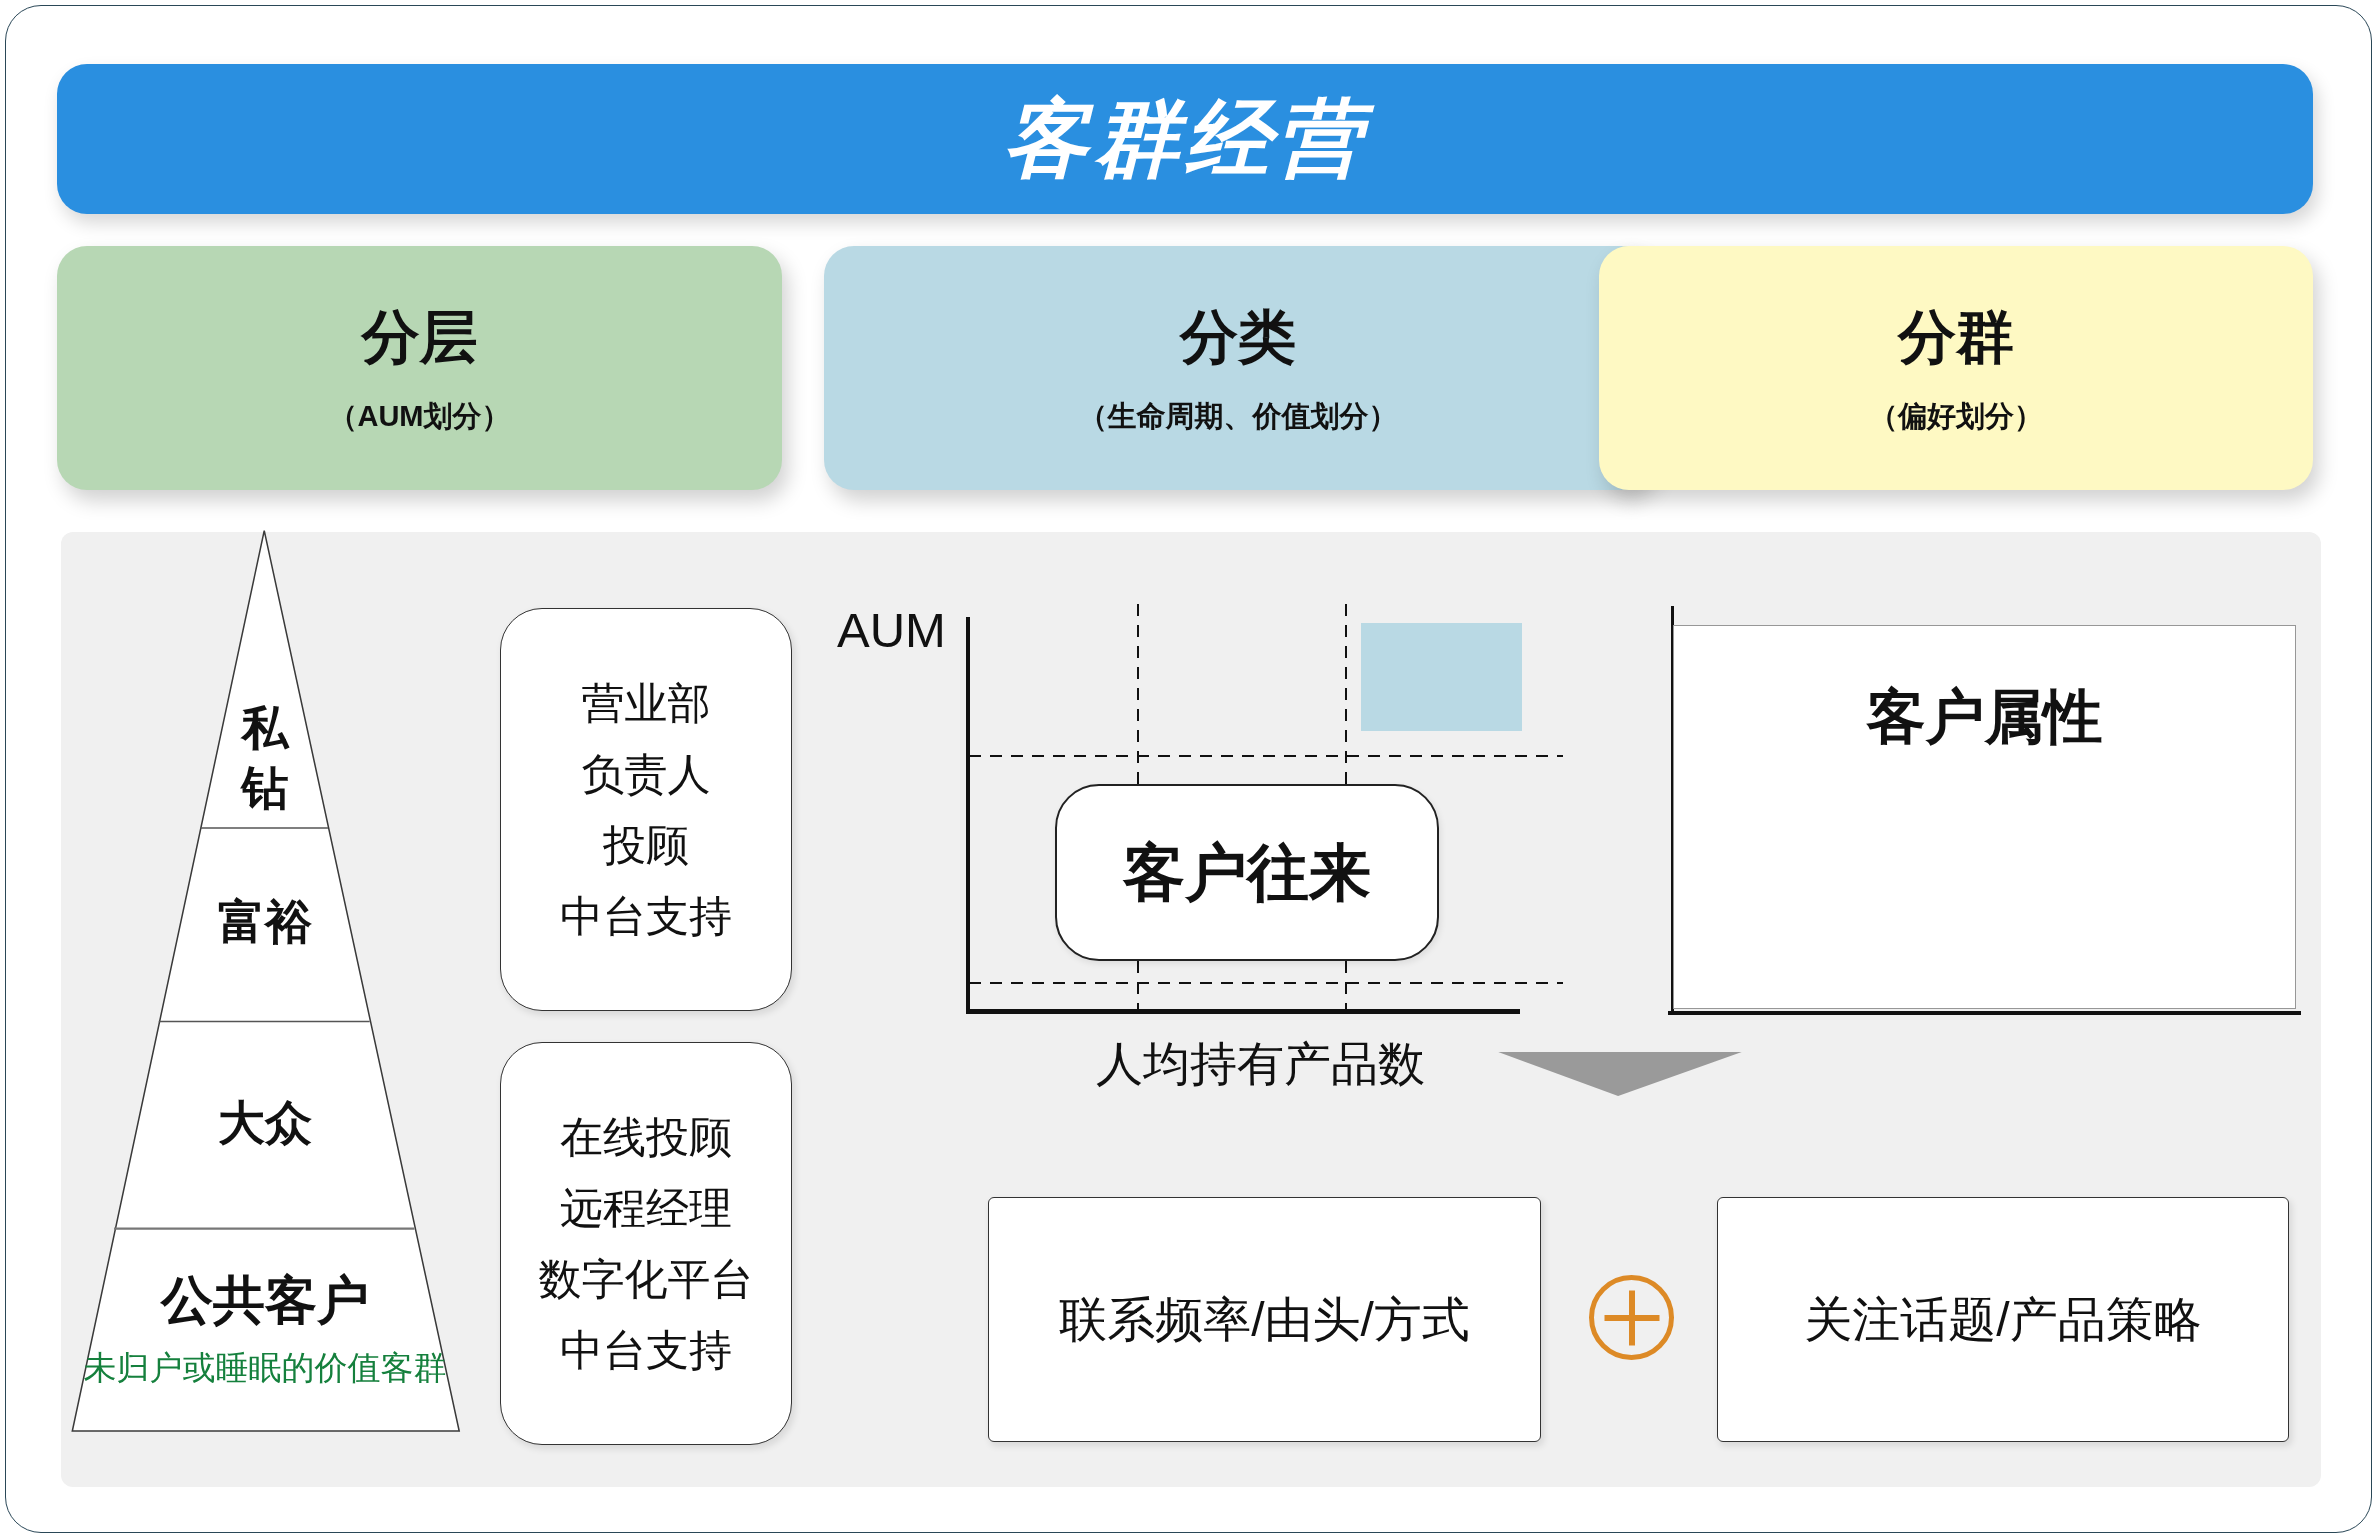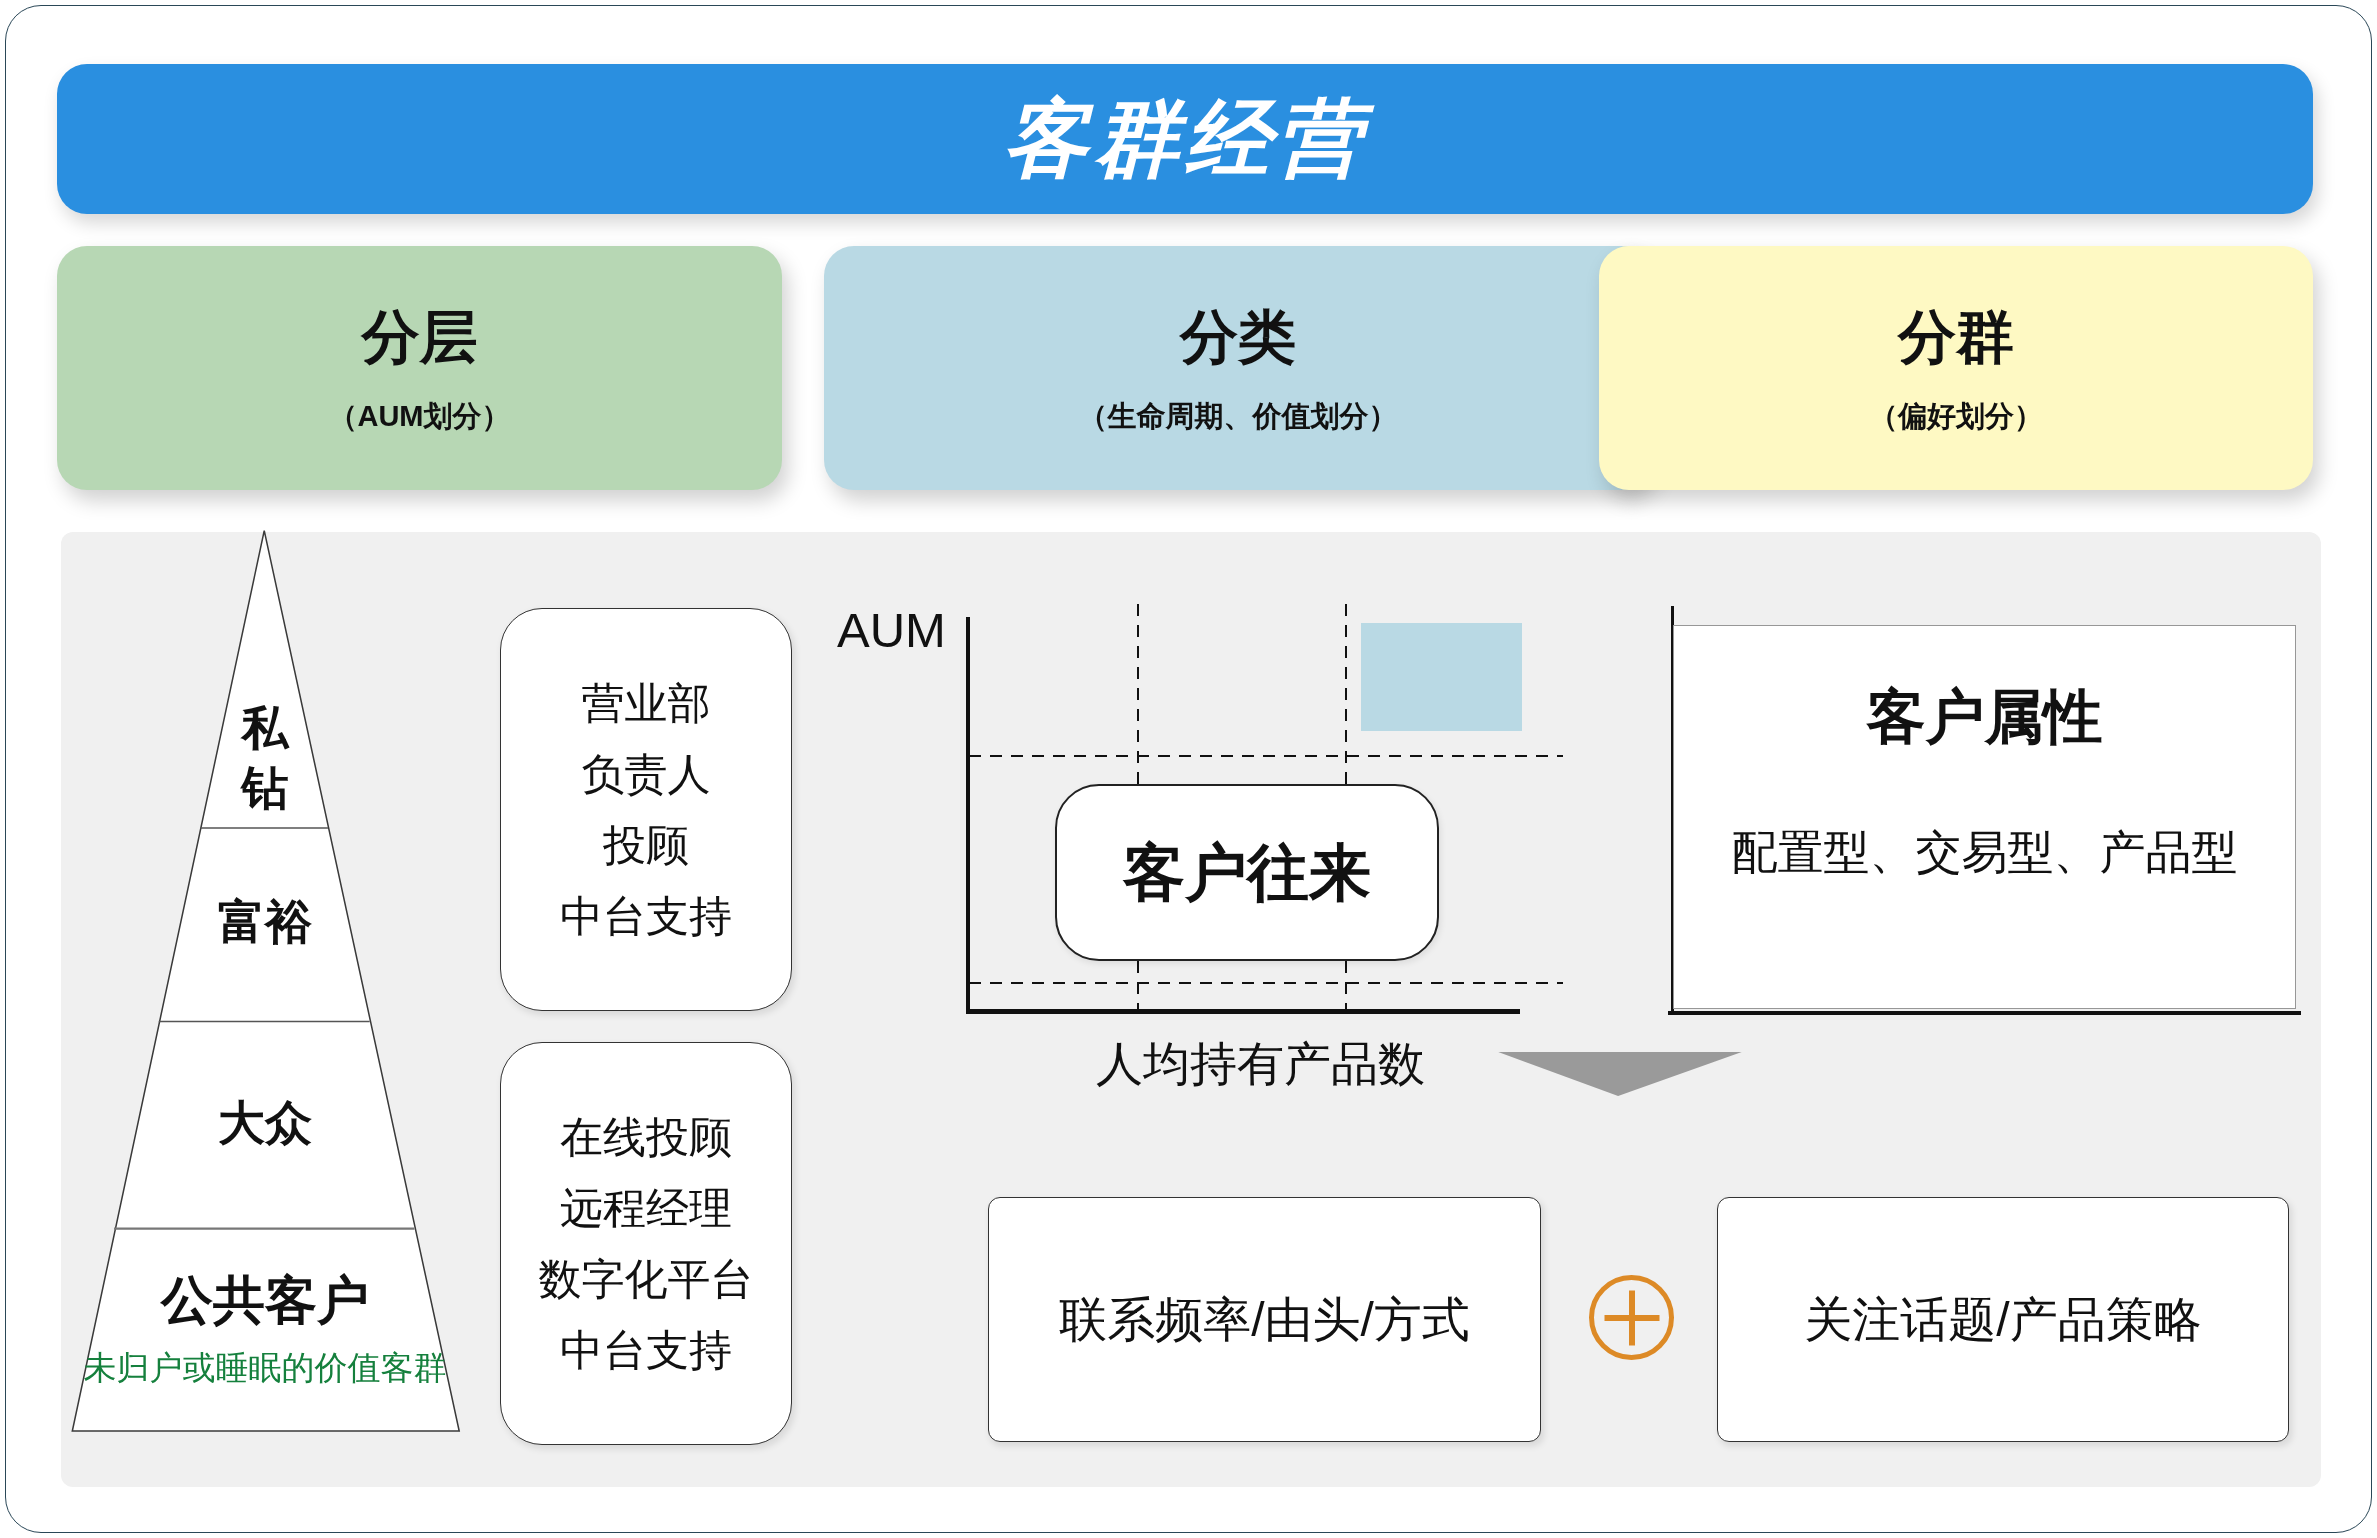--- a/index.html
+++ b/index.html
@@ -41,21 +41,21 @@
     border-radius:44px;display:flex;align-items:center;justify-content:center;box-shadow:1.5px 3px 6px rgba(0,0,0,.08);}
   .center-box .cb{font-size:62px;font-weight:bold;white-space:nowrap;}
 
   .attr-vline{position:absolute;left:1610px;top:74px;width:3px;height:409px;background:#111;}
   .attr-hline{position:absolute;left:1607px;top:479px;width:633px;height:3.8px;background:#111;}
   .attr-box{position:absolute;left:1612px;top:93px;width:623px;height:384px;background:#fff;border:1.5px solid #979797;
     display:flex;flex-direction:column;align-items:center;padding-top:52px;gap:64px;box-sizing:border-box;}
   .attr-box .at{font-size:59px;font-weight:bold;white-space:nowrap;}
   .attr-box .as{font-size:46px;white-space:nowrap;}
 
-  .strat{position:absolute;top:665px;height:243px;background:#fff;border:1.5px solid #333;border-radius:12px;
+  .strat{position:absolute;top:665px;height:243px;background:#fff;border:1.5px solid #333;border-radius:6px;
     display:flex;align-items:center;justify-content:center;box-shadow:2.3px 3.8px 7.6px rgba(0,0,0,.10);}
   #strat-left{left:927px;width:551px;}
   #strat-right{left:1656px;width:570px;}
   .strat .sl{font-size:48px;white-space:nowrap;}
 
   .plus-icon{position:absolute;left:1528px;top:743px;width:85px;height:85px;border:5.3px solid #dd8a26;border-radius:50%;box-sizing:border-box;}
   .plus-icon::before{content:"";position:absolute;left:50%;top:50%;width:55px;height:6px;background:#dd8a26;transform:translate(-50%,-50%);}
   .plus-icon::after{content:"";position:absolute;left:50%;top:50%;width:6px;height:55px;background:#dd8a26;transform:translate(-50%,-50%);}
 
   svg{display:block;}
@@ -124,21 +124,20 @@
     <div class="xaxis-label">人均持有产品数</div>
 
     <svg style="position:absolute;left:1437px;top:520px;" width="244" height="44" viewBox="0 0 321 58">
       <polygon points="0,0 321,0 158,58" fill="#9a9a9a"></polygon>
     </svg>
 
     <div class="attr-vline"></div>
     <div class="attr-hline"></div>
     <div class="attr-box">
       <span class="at">客户属性</span>
-      <span class="as">配置型、交易型、产品型</span>
     </div>
 
     <div class="strat" id="strat-left">
       <span class="sl">联系频率/由头/方式</span>
     </div>
     <div class="plus-icon"></div>
     <div class="strat" id="strat-right">
       <span class="sl">关注话题/产品策略</span>
     </div>
 

